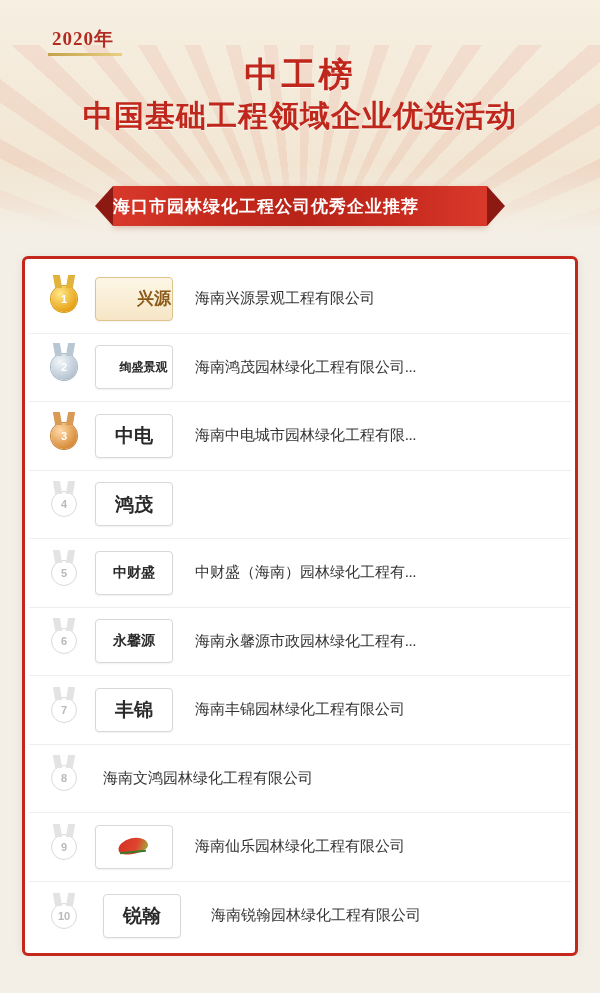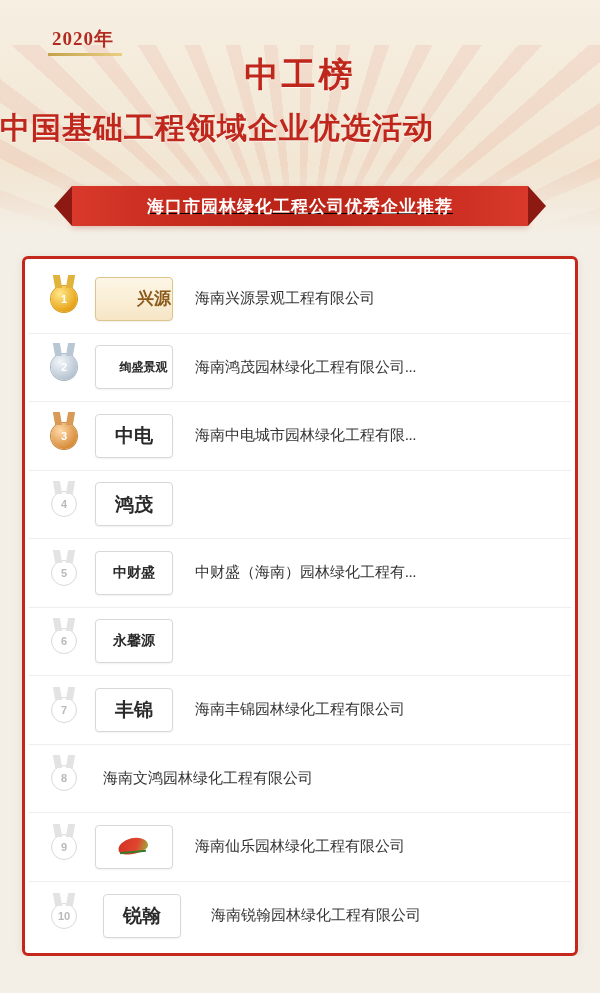--- a/index.html
+++ b/index.html
@@ -76,22 +76,23 @@
     font-size: 34px;
     font-weight: bold;
     color: #c0271c;
     letter-spacing: 3px;
     z-index: 3;
     font-family: "Liberation Serif", "DejaVu Serif", serif;
     text-shadow: 0 1px 0 rgba(255,255,255,.6);
   }
   .title-sub {
     position: absolute;
-    top: 108px;
+    top: 96px;
     width: 100%;
+    text-align: center;
     font-size: 30px;
     font-weight: bold;
     color: #c0271c;
     letter-spacing: 1px;
     z-index: 3;
     font-family: "Liberation Serif", "DejaVu Serif", serif;
     text-shadow: 0 1px 0 rgba(255,255,255,.6);
   }
 
   
@@ -101,28 +102,27 @@
     left: 0;
     width: 600px;
     height: 48px;
     z-index: 4;
     display: flex;
     align-items: center;
     justify-content: center;
   }
   .ribbon {
     position: relative;
-    width: 456px;
+    width: 374px;
     height: 40px;
     background: linear-gradient(90deg, #d8392b 0%, #c62a1d 25%, #b92418 50%, #c62a1d 75%, #d8392b 100%);
     display: flex;
     align-items: center;
-    justify-content: center;
+    justify-content: flex-start;
     box-shadow: 0 2px 6px rgba(150,40,25,.25);
-    text-decoration: underline;
   }
   .ribbon::before, .ribbon::after {
     content: "";
     position: absolute;
     top: 0;
     width: 0; height: 0;
     border-top: 20px solid transparent;
     border-bottom: 20px solid transparent;
   }
   .ribbon::before { left: -18px; border-right: 18px solid #8d1a12; }
@@ -380,20 +380,21 @@
             <div class="ribbons">
               <i class="l"></i>
               <i class="r"></i>
             </div>
             <span>6</span>
           </div>
         </div>
         <div class="logo">
           <div class="logo-text small">永馨源</div>
         </div>
+        <div class="company">海南永馨源市政园林绿化工程有...</div>
       </div>
       <div class="row">
         <div class="rank">
           <div class="medal mplain">
             <div class="ribbons">
               <i class="l"></i>
               <i class="r"></i>
             </div>
             <span>7</span>
           </div>

